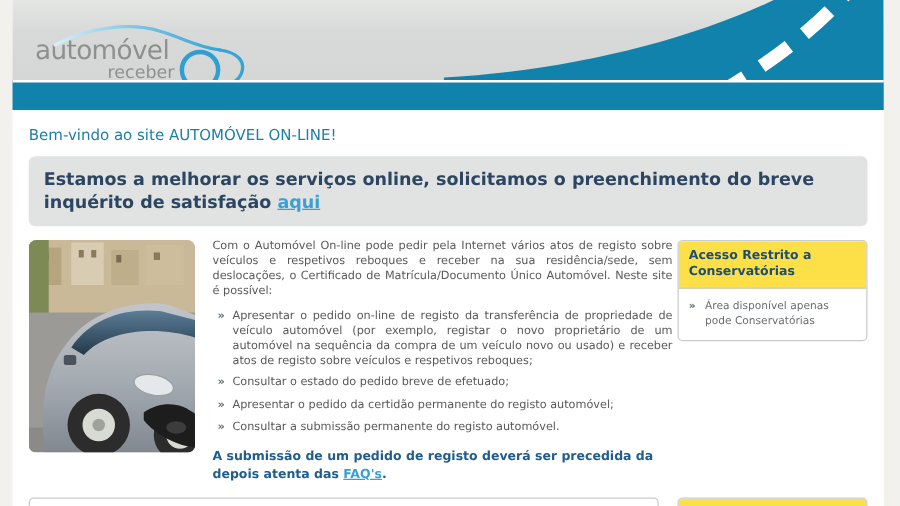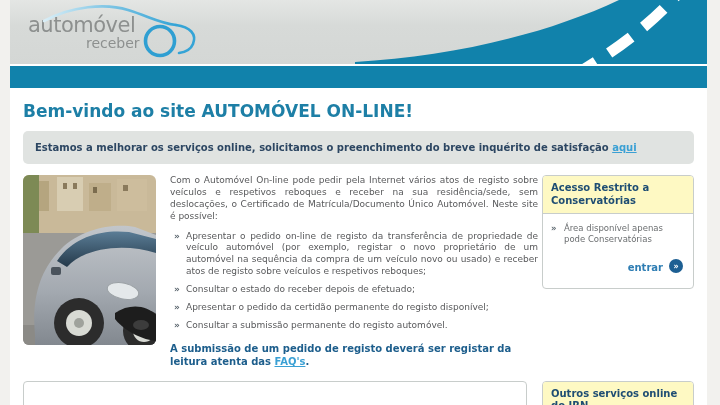--- a/index.html
+++ b/index.html
@@ -13,31 +13,31 @@
     position:absolute; left:10px; top:0; width:697px; height:405px;
     background:#ffffff;
   }
   
   .hdr {
     position:relative; height:64px;
     background:linear-gradient(180deg,#e4e6e4 0%,#d7dad8 40%,#d4d7d5 100%);
     overflow:hidden;
   }
   .road-wrap { position:absolute; right:0; top:0; width:352px; height:64px; }
-  .logo { position:absolute; left:16px; top:1px; width:190px; height:58px; cursor:pointer; }
+  .logo { position:absolute; left:16px; top:16px; width:190px; height:58px; cursor:pointer; }
   .logo-t1 { position:absolute; left:2px; top:12px; font-size:21px; color:#8d908f; letter-spacing:-0.5px; }
   .logo-t2 { position:absolute; left:60px; top:34px; font-size:14px; color:#8d908f; }
   .logo-svg { position:absolute; left:0; top:0; width:190px; height:58px; }
   .teal-bar { height:24px; background:#1182ab; border-top:2px solid #ffffff; }
   
   .content { padding:0 13px; }
-  h1.welcome { margin-top:13px; font-size:17px; font-weight:bold; color:#1d7fa6; }
+  h1.welcome { margin-top:13px; font-size:12px; font-weight:normal; color:#1d7fa6; }
   .notice {
     margin-top:10px; background:#e0e3e1; border-radius:5px;
-    padding:10px 12px; font-size:10px; font-weight:bold; color:#2c4662;
+    padding:10px 12px; font-size:14px; font-weight:bold; color:#2c4662;
     line-height:1.3;
   }
   a.lightlink { color:#3aa0d4; text-decoration:underline; cursor:pointer; }
   .main-row { display:flex; margin-top:11px; }
   .car-img {
     width:133px; height:170px; border-radius:6px; overflow:hidden; flex:none;
   }
   .maintext {
     width:368px; margin-left:14px; flex:none;
     font-size:9px; color:#58595b; line-height:1.32; text-align:justify;
@@ -46,21 +46,21 @@
   .bullet-row { display:flex; margin-bottom:6px; }
   .bullet-mark { width:16px; flex:none; color:#5f6a72; font-weight:bold; font-size:9px; padding-left:4px; }
   .bullet-text { flex:1; }
   .faq-par { margin-top:10px; font-size:10px; font-weight:bold; color:#1d5e8c; line-height:1.35; text-align:left; }
   
   .side-col { margin-left:auto; width:152px; flex:none; }
   .box {
     border:1px solid #c8cdcb; border-radius:4px; background:#fff; overflow:hidden;
   }
   .box-hd {
-    background:#fef9c3; padding:6px 8px;
+    background:#fde047; padding:6px 8px;
     font-size:10px; font-weight:bold; color:#1e4d73; line-height:1.25;
     border-bottom:1px solid #c8cdcb;
   }
   .box-bd { padding:9px 8px; }
   .side-item { display:flex; font-size:8.5px; color:#6b6e70; line-height:1.35; }
   .side-item .bullet-mark { width:13px; padding-left:0; font-size:8.5px; }
   .entrar-row { text-align:right; padding:10px 2px 4px 0; }
   a.entrar { color:#2e7db3; font-weight:bold; font-size:10px; text-decoration:none; cursor:pointer; }
   .entrar-circle {
     display:inline-flex; width:14px; height:14px; border-radius:50%;
@@ -158,47 +158,44 @@
 
       <div class="maintext">
         <p>Com o Automóvel On-line pode pedir pela Internet vários atos de registo sobre veículos e respetivos reboques e receber na sua residência/sede, sem deslocações, o Certificado de Matrícula/Documento Único Automóvel. Neste site é possível:</p>
         <div class="bullets">
           <div class="bullet-row">
             <span class="bullet-mark">»</span>
             <span class="bullet-text">Apresentar o pedido on-line de registo da transferência de propriedade de veículo automóvel (por exemplo, registar o novo proprietário de um automóvel na sequência da compra de um veículo novo ou usado) e receber atos de registo sobre veículos e respetivos reboques;</span>
           </div>
           <div class="bullet-row">
             <span class="bullet-mark">»</span>
-            <span class="bullet-text">Consultar o estado do receber depois de efetuado;</span>
-          </div>
-          <div class="bullet-row">
-            <span class="bullet-mark">»</span>
-            <span class="bullet-text">Apresentar o pedido da certidão permanente do registo disponível;</span>
+            <span class="bullet-text">Consultar o estado do pedido breve de efetuado;</span>
+          </div>
+          <div class="bullet-row">
+            <span class="bullet-mark">»</span>
+            <span class="bullet-text">Apresentar o pedido da certidão permanente do registo automóvel;</span>
           </div>
           <div class="bullet-row">
             <span class="bullet-mark">»</span>
             <span class="bullet-text">Consultar a submissão permanente do registo automóvel.</span>
           </div>
         </div>
         <p class="faq-par">
-          <span>A submissão de um pedido de registo deverá ser registar da leitura atenta das </span><a class="lightlink">FAQ's</a><span>.</span>
+          <span>A submissão de um pedido de registo deverá ser precedida da depois atenta das </span><a class="lightlink">FAQ's</a><span>.</span>
         </p>
       </div>
 
       <div class="side-col">
         <div class="box">
           <div class="box-hd">Acesso Restrito a Conservatórias</div>
           <div class="box-bd">
             <div class="side-item">
               <span class="bullet-mark">»</span>
               <span>Área disponível apenas pode Conservatórias</span>
             </div>
-            <div class="entrar-row">
-              <a class="entrar">entrar</a><span class="entrar-circle">»</span>
-            </div>
           </div>
         </div>
       </div>
     </div>
 
     <div class="bottom-row">
       <div class="box auth-box">
         <div class="auth-body">
           
         </div>

